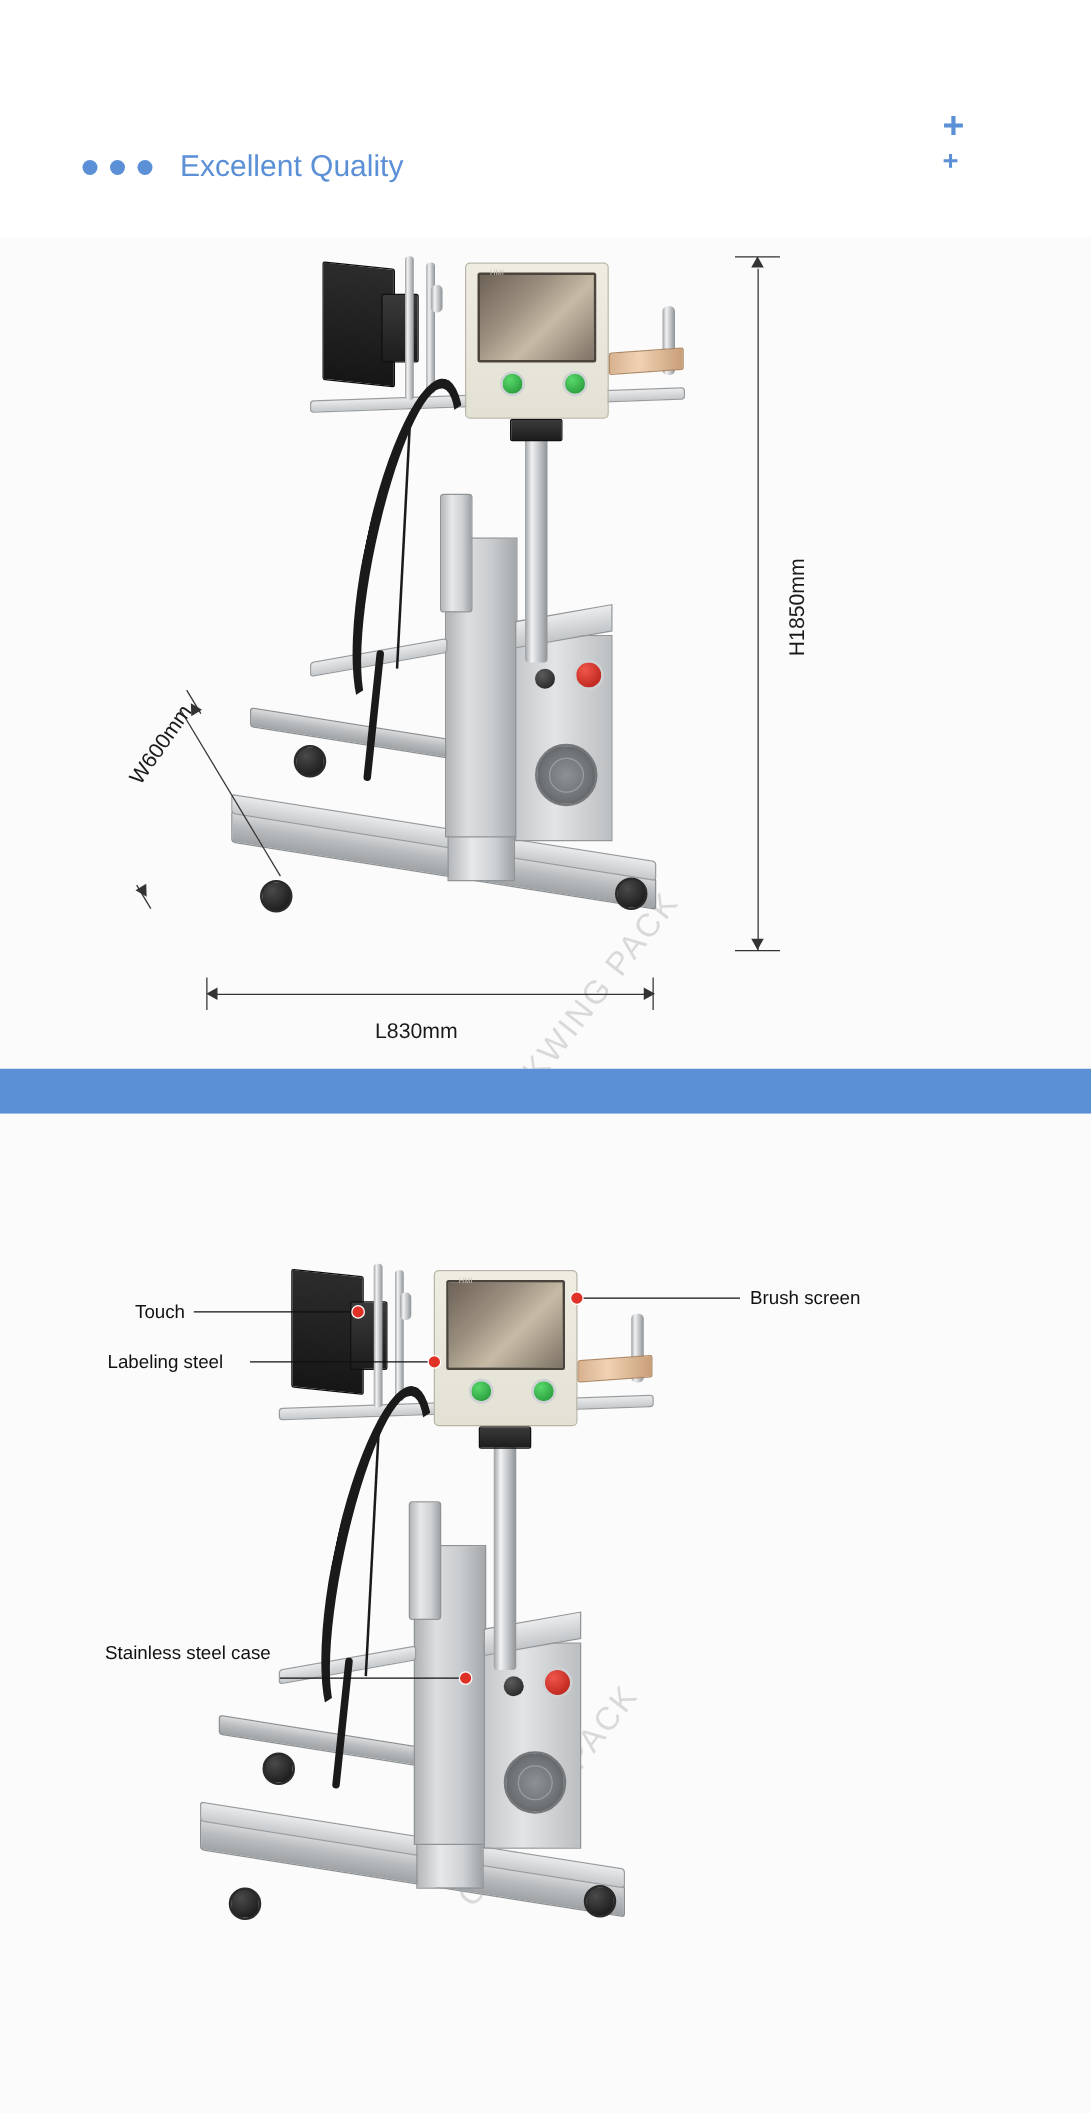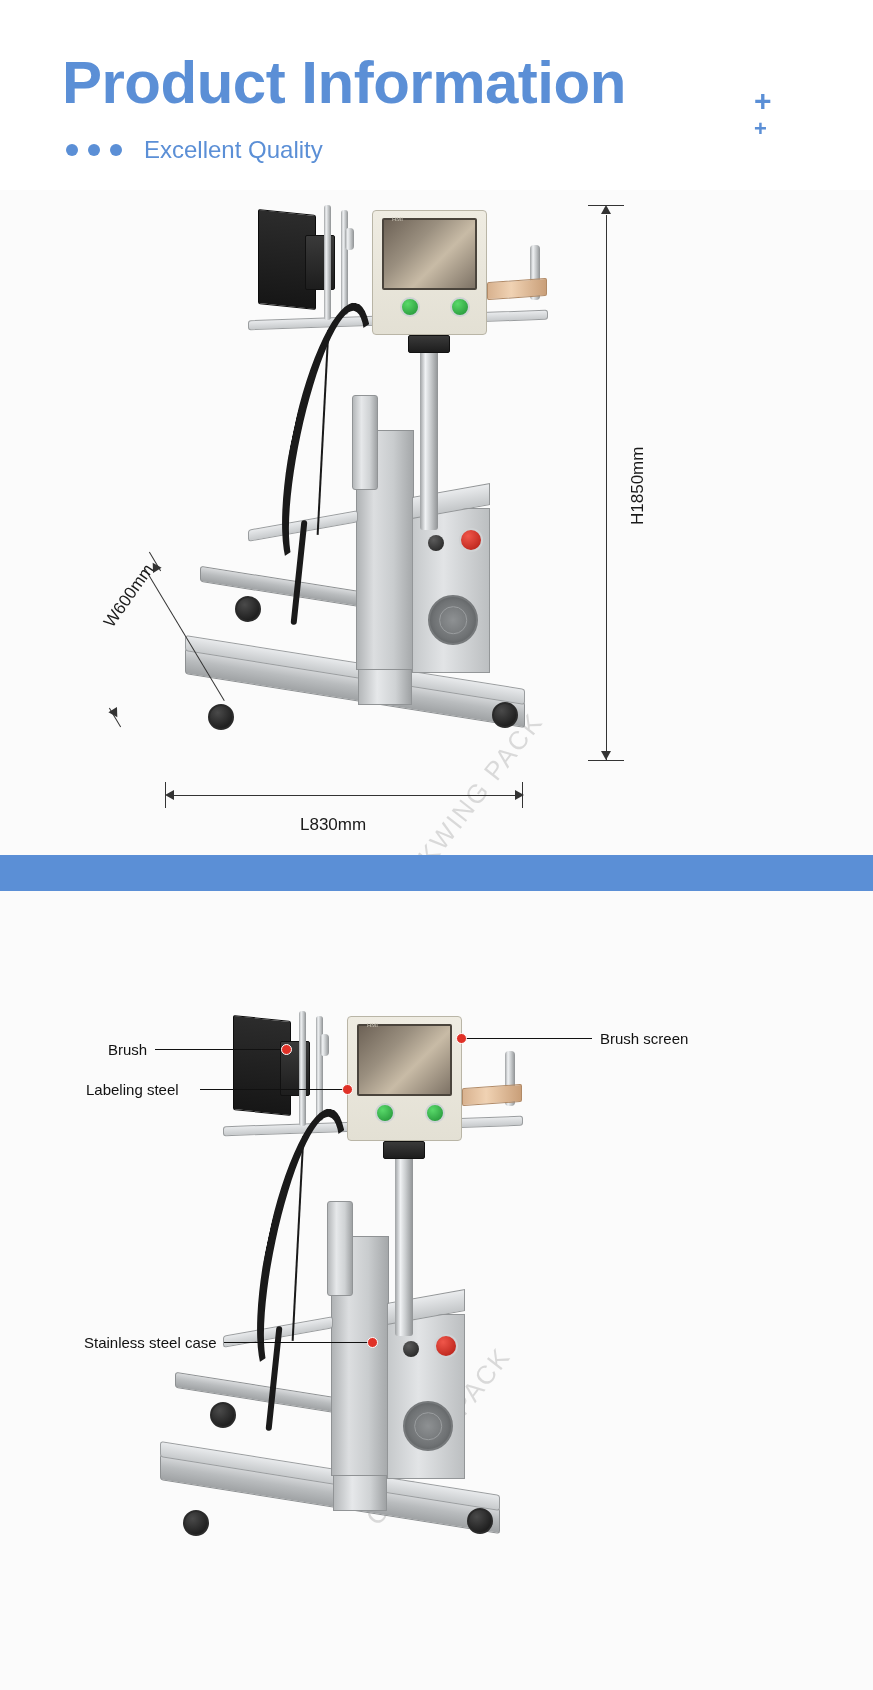--- a/index.html
+++ b/index.html
@@ -46,21 +46,21 @@
     color: #5b8fd6;
     font-weight: bold;
     line-height: 1;
   }
   .plus-group .plus-1 { left: 6px; top: 0px; font-size: 30px; }
   .plus-group .plus-2 { left: 6px; top: 32px; font-size: 22px; }
 
   .subtitle-row {
     position: absolute;
     left: 66px;
-    top: 136px;
+    top: 120px;
     display: flex;
     align-items: center;
   }
   .dots { display: flex; align-items: center; }
   .dot {
     width: 12px; height: 12px;
     border-radius: 50%;
     background: #5b8fd6;
     margin-right: 10px;
   }
@@ -266,21 +266,20 @@
     background: #e03127;
     border: 1px solid #fff;
   }
 </style>
 </head>
 <body>
 
 <div class="page">
 
   <div class="header">
-    <div class="title">Product Information</div>
     <div class="plus-group">
       <span class="plus plus-1">+</span>
       <span class="plus plus-2">+</span>
     </div>
     <div class="subtitle-row">
       <span class="dots">
         <i class="dot"></i>
         <i class="dot"></i>
         <i class="dot"></i>
       </span>
@@ -432,38 +431,38 @@
       <div class="part pole" style="left:505px; top:160px; width:10px; height:55px; border-radius:4px;"></div>
 
       <div class="part label-roll" style="left:462px; top:195px; width:60px; height:18px; transform: skewY(-4deg);"></div>
 
       <div class="part cable" style="left:267px; top:215px; width:70px; height:280px; transform: rotate(12deg);"></div>
       <div class="part" style="left:271px; top:435px; width:6px; height:105px; background:#1a1a1a; border-radius:3px; transform:rotate(6deg);"></div>
       <div class="part" style="left:297px; top:245px; width:2px; height:205px; background:#1a1a1a; transform:rotate(3deg);"></div>
     </div>
 
     <div>
-      <div class="callout-label" style="left:108px; top:150px;">Brush</div>
+      <div class="callout-label" style="left:108px; top:150px;">Touch</div>
       <div class="callout-line" style="left:155px; top:158px; width:130px;"></div>
       <div class="callout-dot" style="left:281px; top:153px;"></div>
     </div>
 
     <div>
       <div class="callout-label" style="left:86px; top:190px;">Labeling steel</div>
       <div class="callout-line" style="left:200px; top:198px; width:145px;"></div>
       <div class="callout-dot" style="left:342px; top:193px;"></div>
     </div>
 
     <div>
       <div class="callout-label" style="left:600px; top:139px;">Brush screen</div>
       <div class="callout-line" style="left:466px; top:147px; width:126px;"></div>
       <div class="callout-dot" style="left:456px; top:142px;"></div>
     </div>
 
     <div>
-      <div class="callout-label" style="left:84px; top:443px;">Stainless steel case</div>
+      <div class="callout-label" style="left:84px; top:423px;">Stainless steel case</div>
       <div class="callout-line" style="left:224px; top:451px; width:146px;"></div>
       <div class="callout-dot" style="left:367px; top:446px;"></div>
     </div>
 
   </div>
 
 </div>
 
 </body></html>

